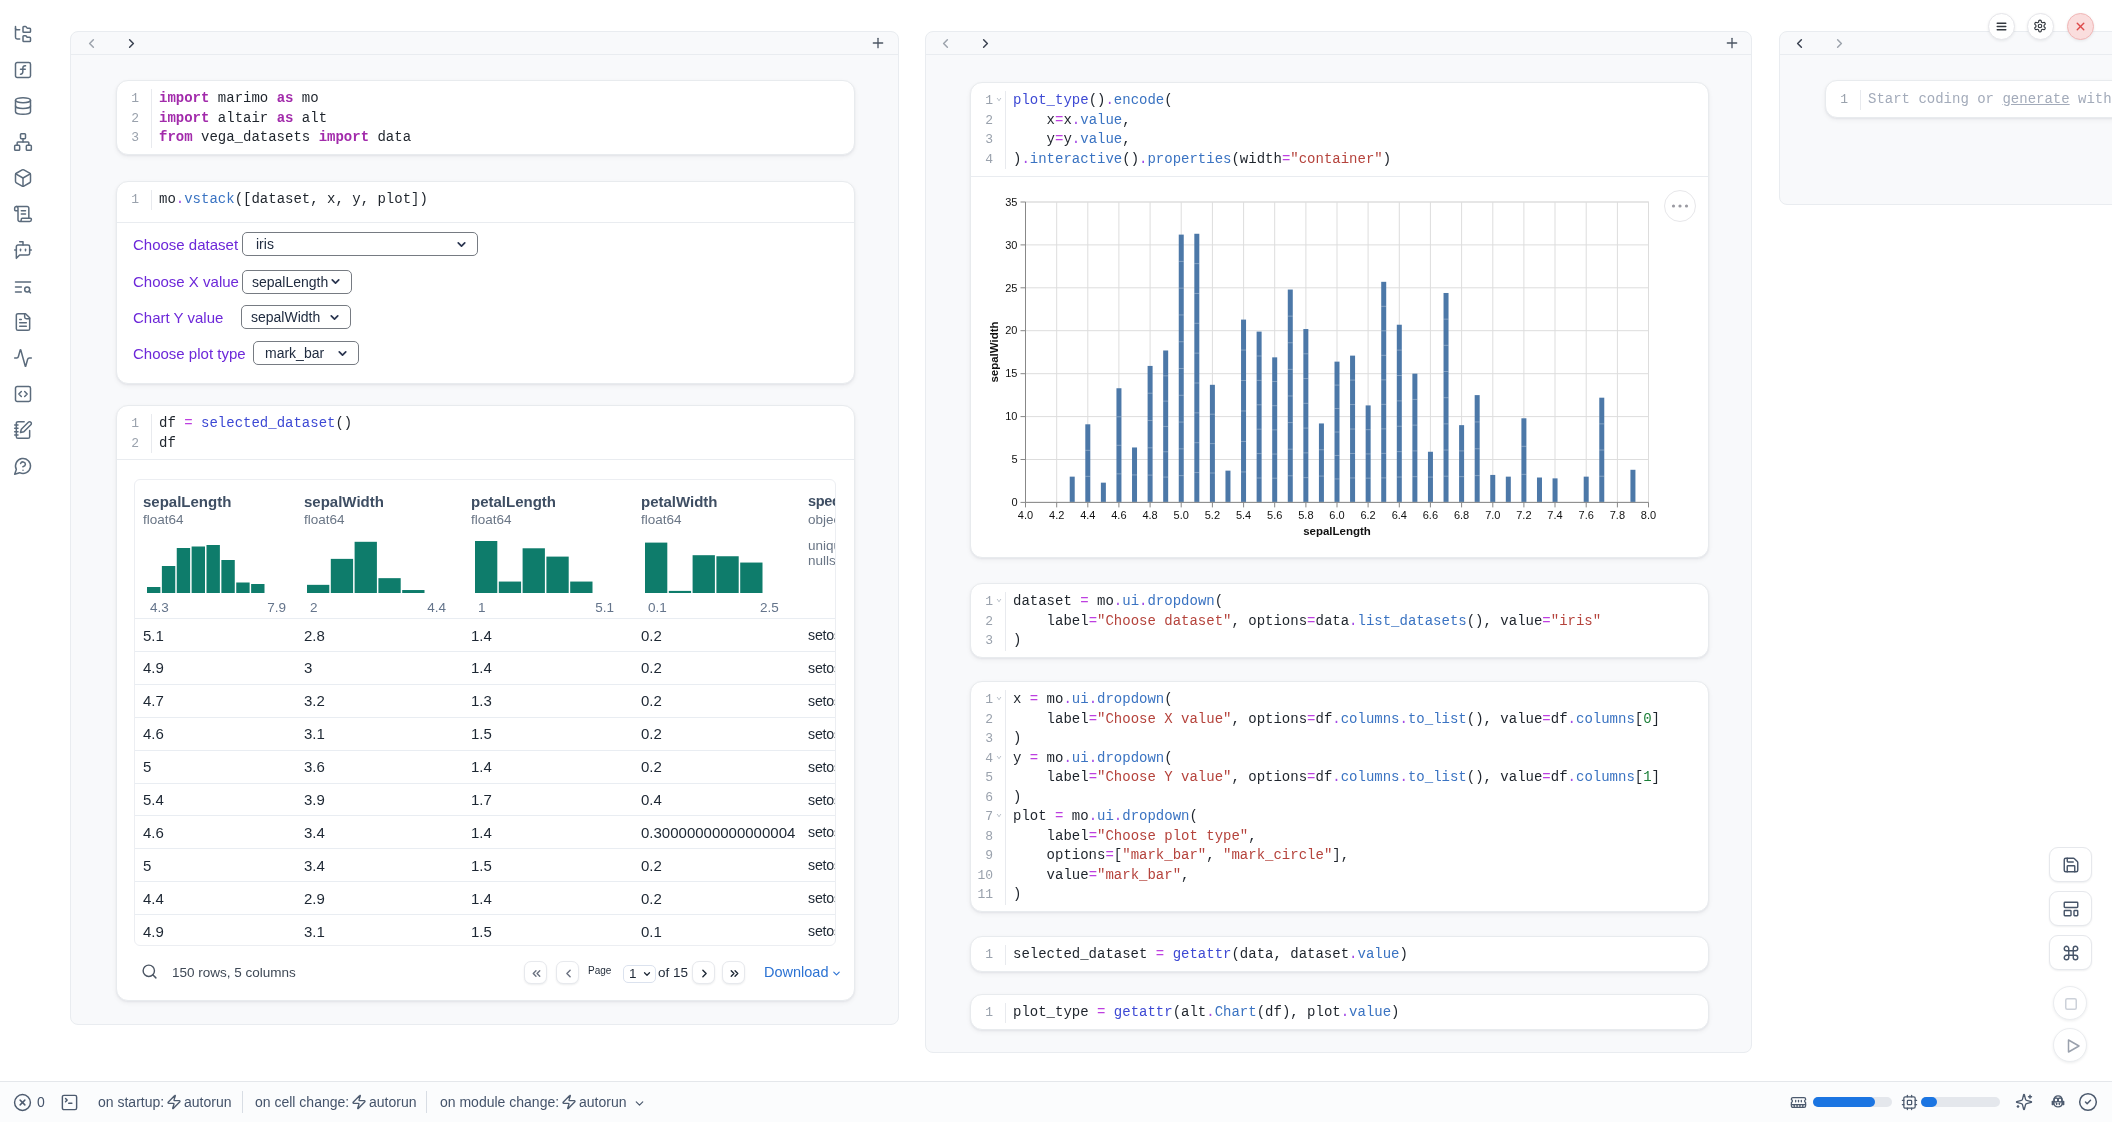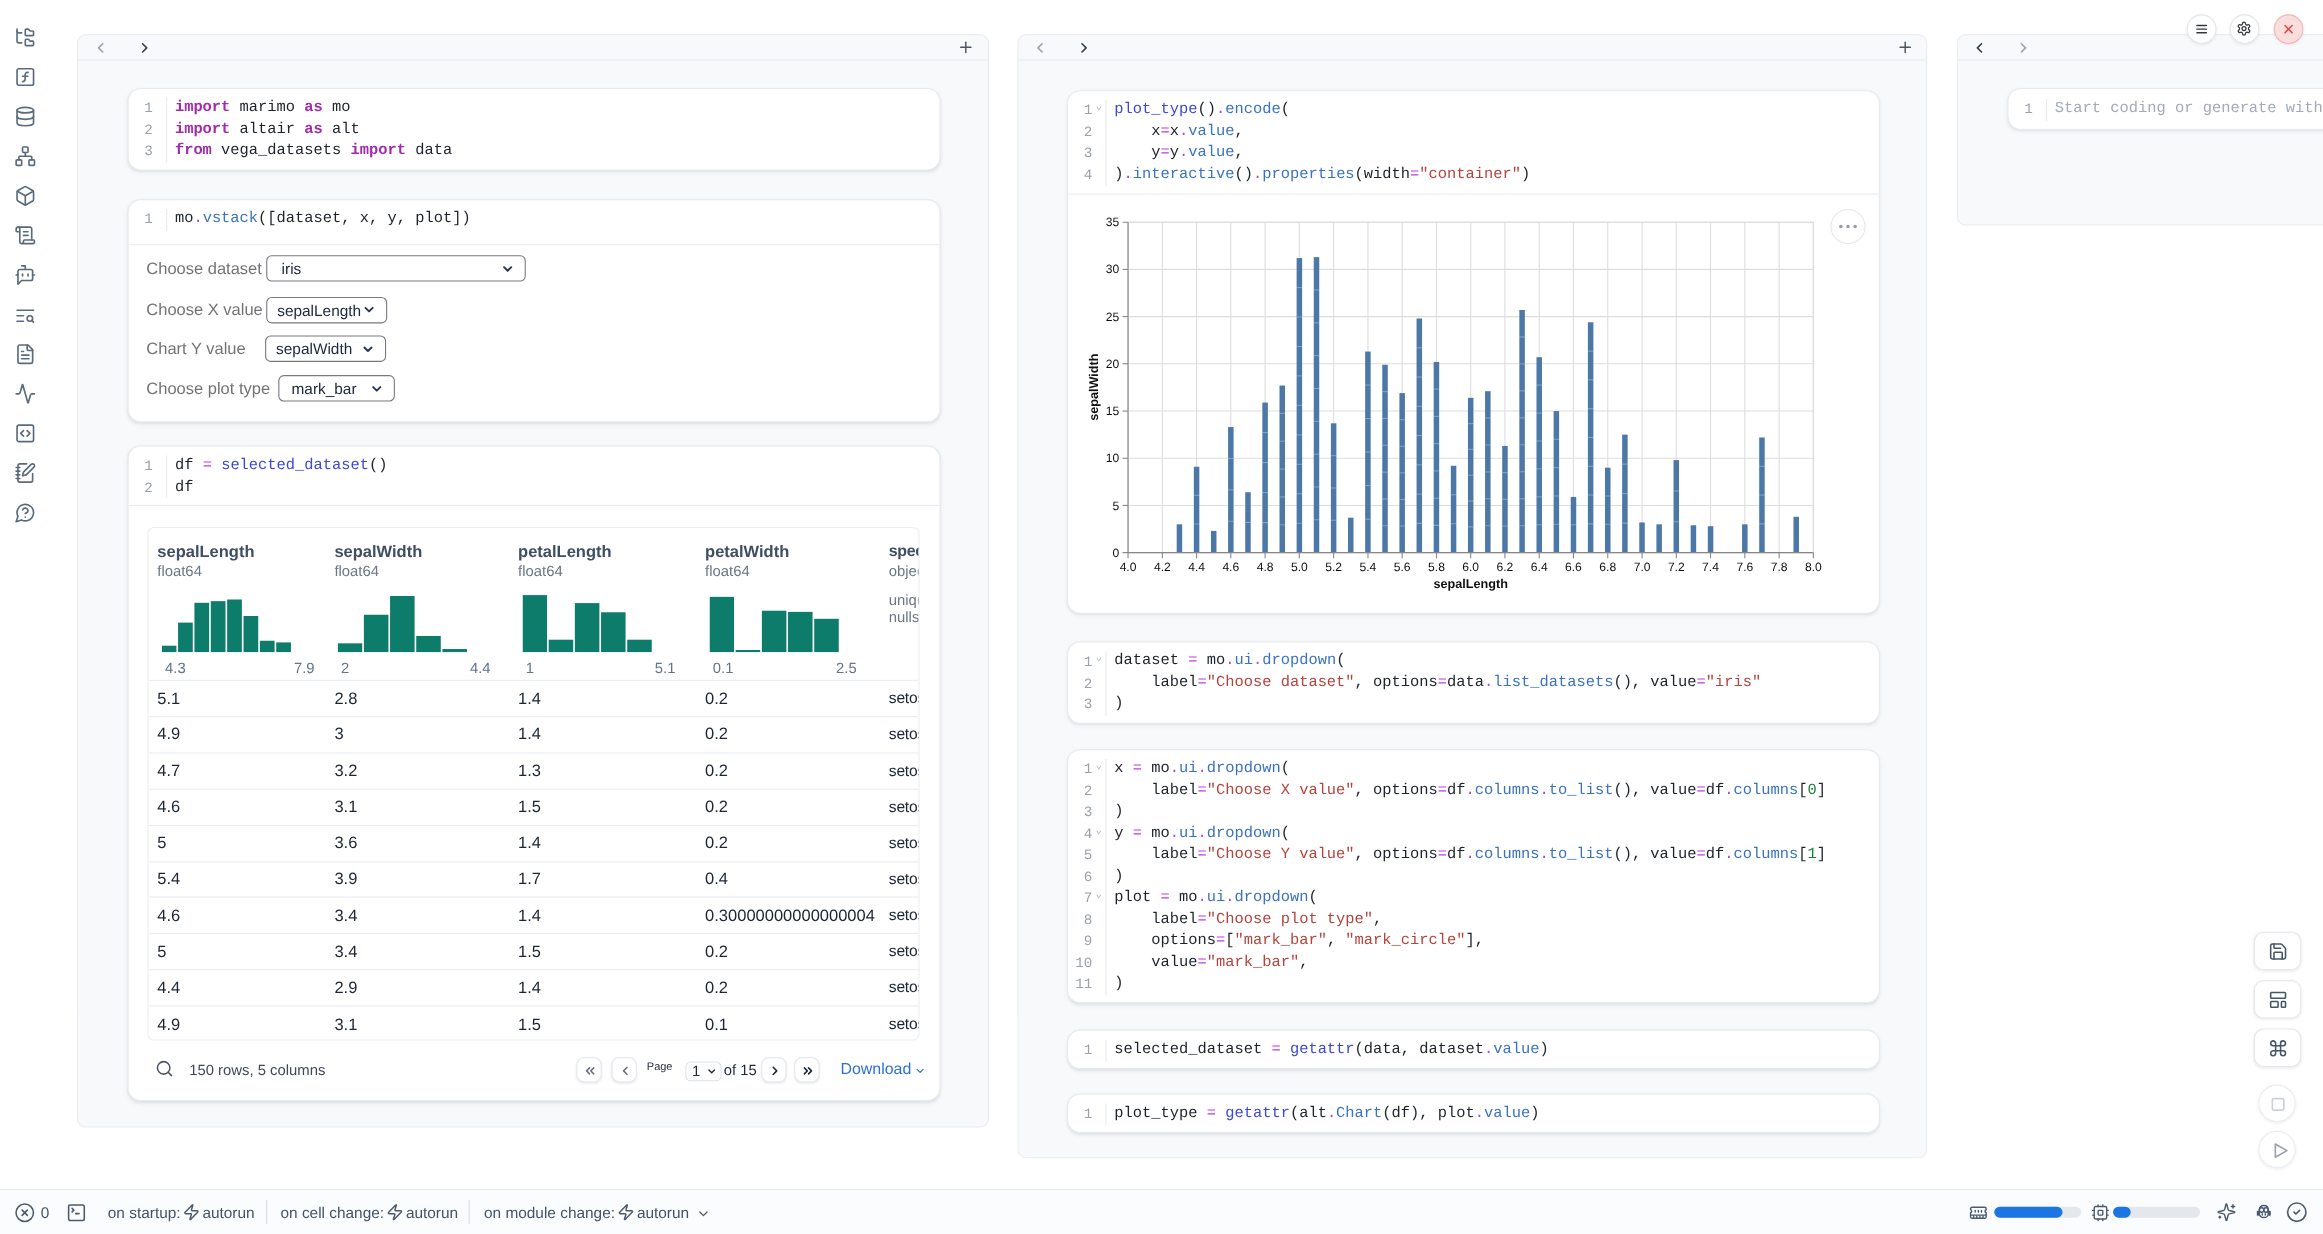--- a/index.html
+++ b/index.html
@@ -11,21 +11,21 @@
 .fold{position:absolute;left:25px;top:-3px;font-size:10px;color:#aab2bd}
 .ct{border-left:1px solid #e8eaee;margin-left:12px;padding-left:7px}
 .k{color:#a22bab;font-weight:bold}
 .f{color:#3d49d4}
 .pr{color:#3a73c2}
 .p{color:#a44ae6}
 .o{color:#bd3fe0}
 .s{color:#b5433c}
 .n{color:#1a7f37}
 .outsep{position:absolute;left:0;right:0;height:1px;background:#e9ecf0}
-.lbl{position:absolute;font-size:15px;color:#737373}
+.lbl{position:absolute;font-size:15px;color:#6d28d9}
 .sel{position:absolute;height:24px;border:1px solid #767b82;border-radius:5px;background:#fff;font-size:14px;color:#202c40;display:flex;align-items:center;justify-content:space-between}
 .selchev{margin-right:9px;flex:none}
 .tbl{position:absolute;left:134px;top:479px;width:702px;height:467px;border:1px solid #eceef2;border-radius:6px;background:#fff;overflow:hidden}
 .th{position:absolute;font-size:15px;font-weight:bold;color:#3e4e63}
 .tt{position:absolute;font-size:13.5px;color:#6a7686}
 .tmin{position:absolute;font-size:13.5px;color:#64748b}
 .td{position:absolute;font-size:15px;color:#1d2733}
 .td5{position:absolute;font-size:14.2px;color:#1d2733;letter-spacing:-0.2px}
 .hsep{position:absolute;left:0;right:0;height:1px;background:#e9edf2}
 .sbtext{font-size:14px;color:#44536a}
@@ -630,21 +630,21 @@
       <div class="cl"><span class="num">1</span><span class="ct">selected_dataset <span class="o">=</span> <span class="f">getattr</span>(data, dataset<span class="p">.</span><span class="pr">value</span>)</span></div>
     </div>
   </div>
 <div class="cell" style="left:970px;top:994px;width:739px;height:35.5px">
     <div class="code">
       <div class="cl"><span class="num">1</span><span class="ct">plot_type <span class="o">=</span> <span class="f">getattr</span>(alt<span class="p">.</span><span class="pr">Chart</span>(df), plot<span class="p">.</span><span class="pr">value</span>)</span></div>
     </div>
   </div>
 <div class="cell" style="left:1825px;top:80px;width:739px;height:38px">
     <div class="code" style="padding-top:9px">
-      <div class="cl"><span class="num">1</span><span class="ct"><span style="color:#a3abba">Start coding or <span style="">generate</span> with AI</span></span></div>
+      <div class="cl"><span class="num">1</span><span class="ct"><span style="color:#a3abba">Start coding or <span style="text-decoration:underline">generate</span> with AI</span></span></div>
     </div>
   </div>
 <div style="position:absolute;left:1987.5px;top:12.5px;width:27px;height:27px;border-radius:50%;background:#fff;border:1px solid #e6e6ea;box-shadow:0 1px 3px rgba(15,25,40,.08)">
     <svg style="position:absolute;left:6px;top:6px" width="13" height="13" viewBox="0 0 24 24" fill="none" stroke="#33383f" stroke-width="2.4" stroke-linecap="round">
       <path d="M4 6h16"></path>
       <path d="M4 12h16"></path>
       <path d="M4 18h16"></path>
     </svg>
   </div>
 <div style="position:absolute;left:2026.5px;top:12.5px;width:27px;height:27px;border-radius:50%;background:#fff;border:1px solid #e6e6ea;box-shadow:0 1px 3px rgba(15,25,40,.08)">

